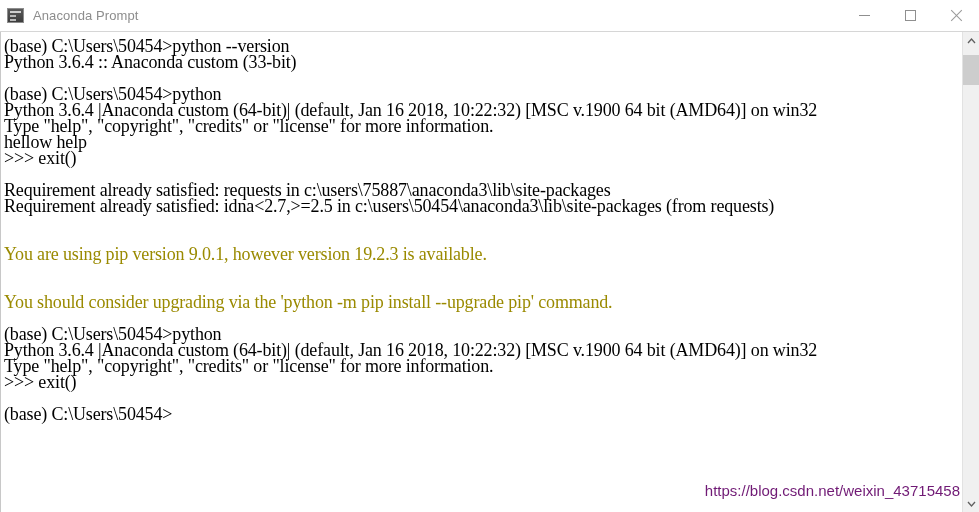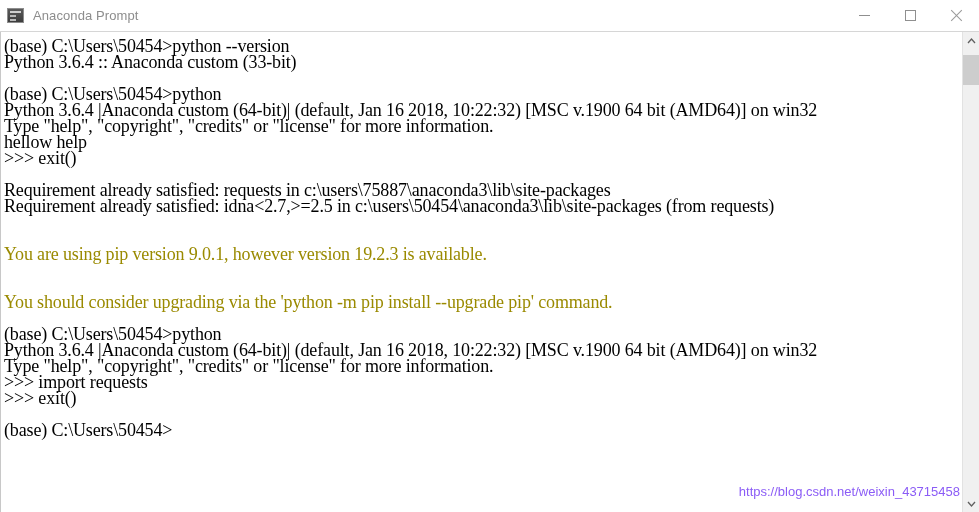--- a/index.html
+++ b/index.html
@@ -173,22 +173,22 @@
     height: 30px;
     background: #cdcdcd;
   }
 
   
   .watermark {
     position: absolute;
     right: 19px;
     bottom: 13px;
     font-family: "Liberation Sans", sans-serif;
-    font-size: 13px;
-    color: #8b5cf6;
+    font-size: 15px;
+    color: #701a75;
     white-space: nowrap;
     pointer-events: none;
     margin-top: 35px;
   }
 </style>
 </head>
 <body>
 
 <div class="window">
 
@@ -222,21 +222,20 @@
         <div class="line">&gt;&gt;&gt; exit()</div>
         <div class="line blank"> </div>
         <div class="line">Requirement already satisfied: requests in c:\users\75887\anaconda3\lib\site-packages</div>
         <div class="line">Requirement already satisfied: idna&lt;2.7,&gt;=2.5 in c:\users\50454\anaconda3\lib\site-packages (from requests)</div>
         <div class="line warn">You are using pip version 9.0.1, however version 19.2.3 is available.</div>
         <div class="line warn">You should consider upgrading via the 'python -m pip install --upgrade pip' command.</div>
         <div class="line blank"> </div>
         <div class="line">(base) C:\Users\50454&gt;python</div>
         <div class="line">Python 3.6.4 |Anaconda custom (64-bit)| (default, Jan 16 2018, 10:22:32) [MSC v.1900 64 bit (AMD64)] on win32</div>
         <div class="line">Type "help", "copyright", "credits" or "license" for more information.</div>
-        <div class="line">&gt;&gt;&gt; import requests</div>
         <div class="line">&gt;&gt;&gt; exit()</div>
         <div class="line blank"> </div>
         <div class="line">(base) C:\Users\50454&gt;</div>
       </div>
 
     <div class="scrollbar">
       <div class="sb-arrow">
         <svg width="9" height="6" viewBox="0 0 9 6" aria-hidden="true">
           <path d="M1 5 L4.5 1 L8 5" fill="none" stroke="#606060" stroke-width="1.3"></path>
         </svg>

